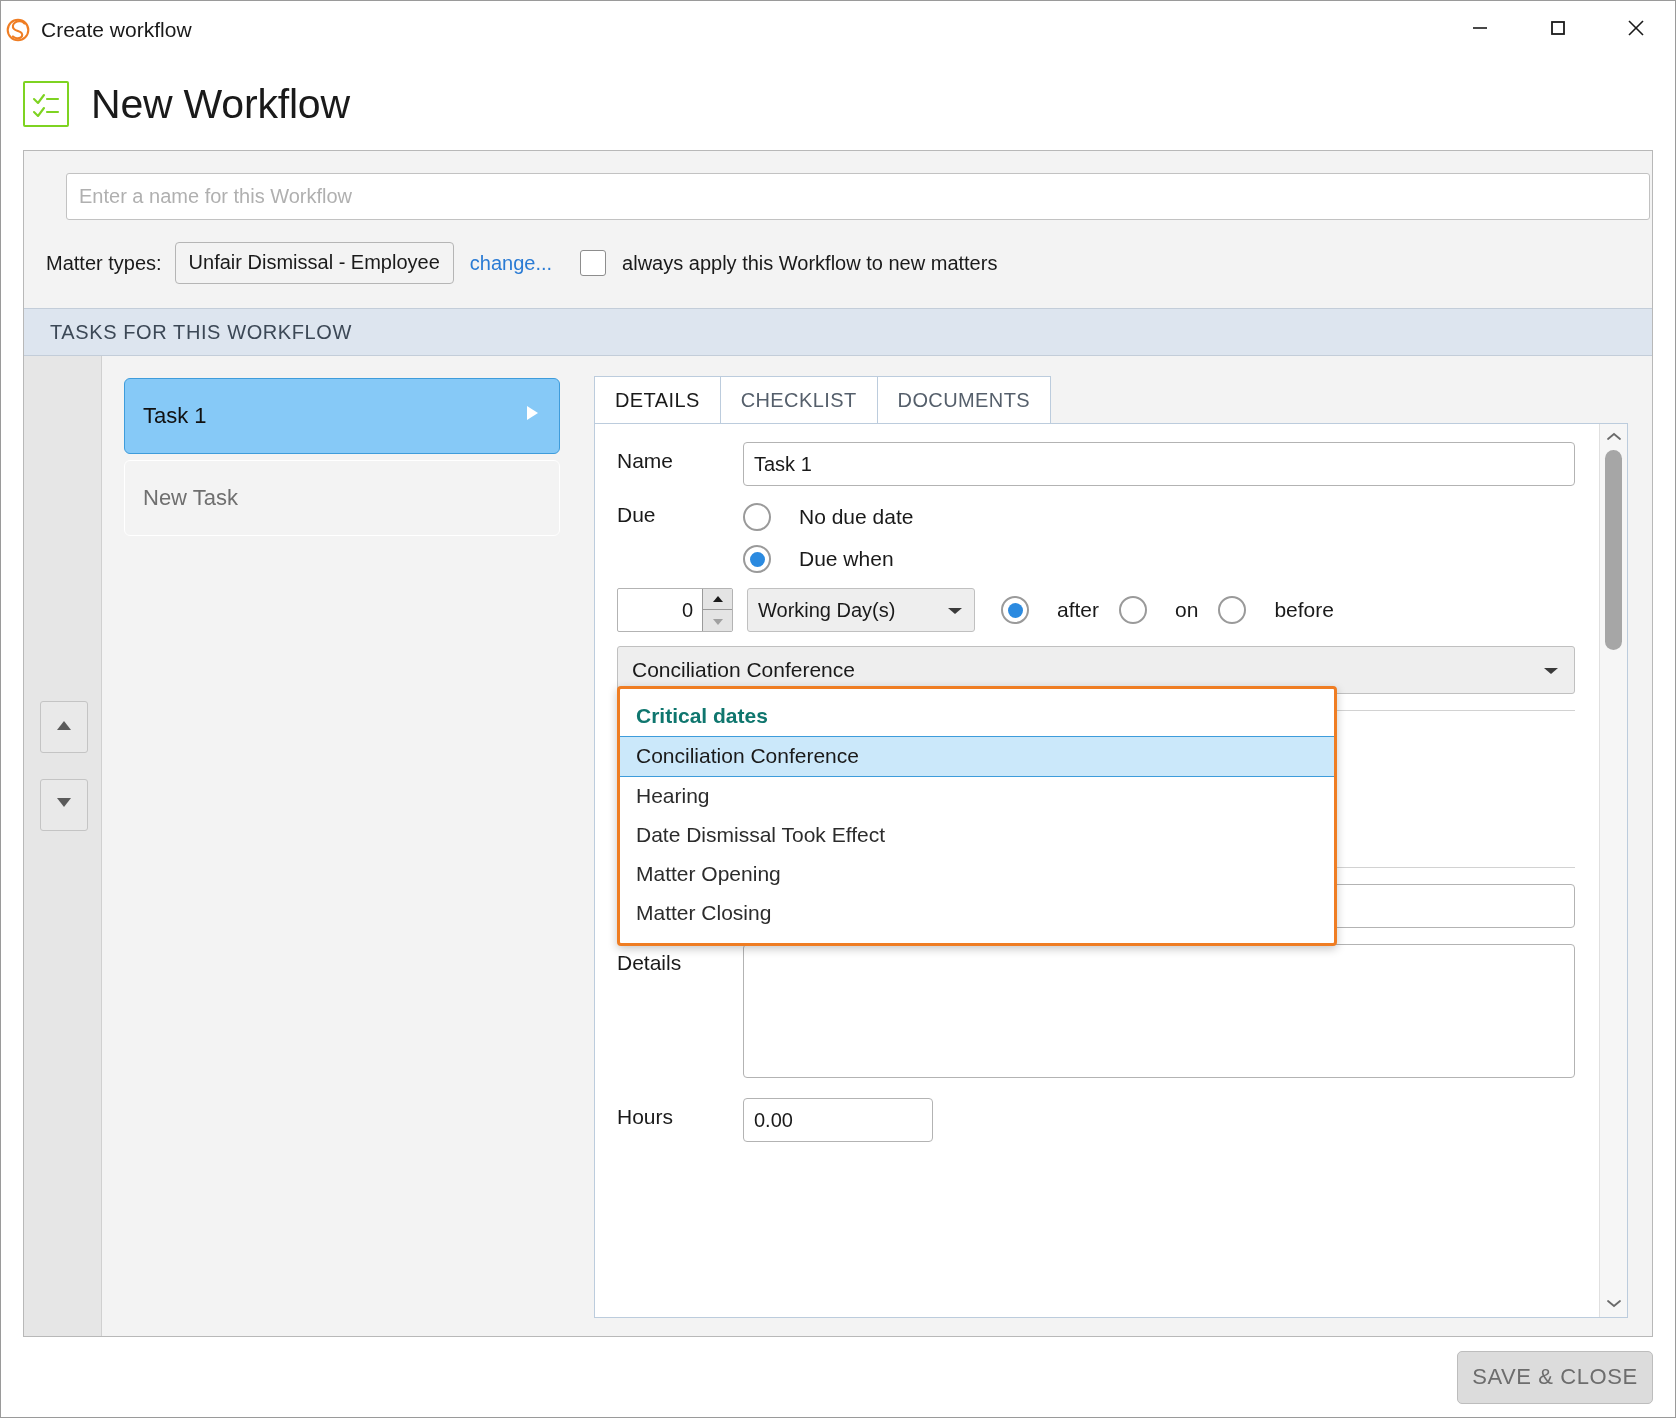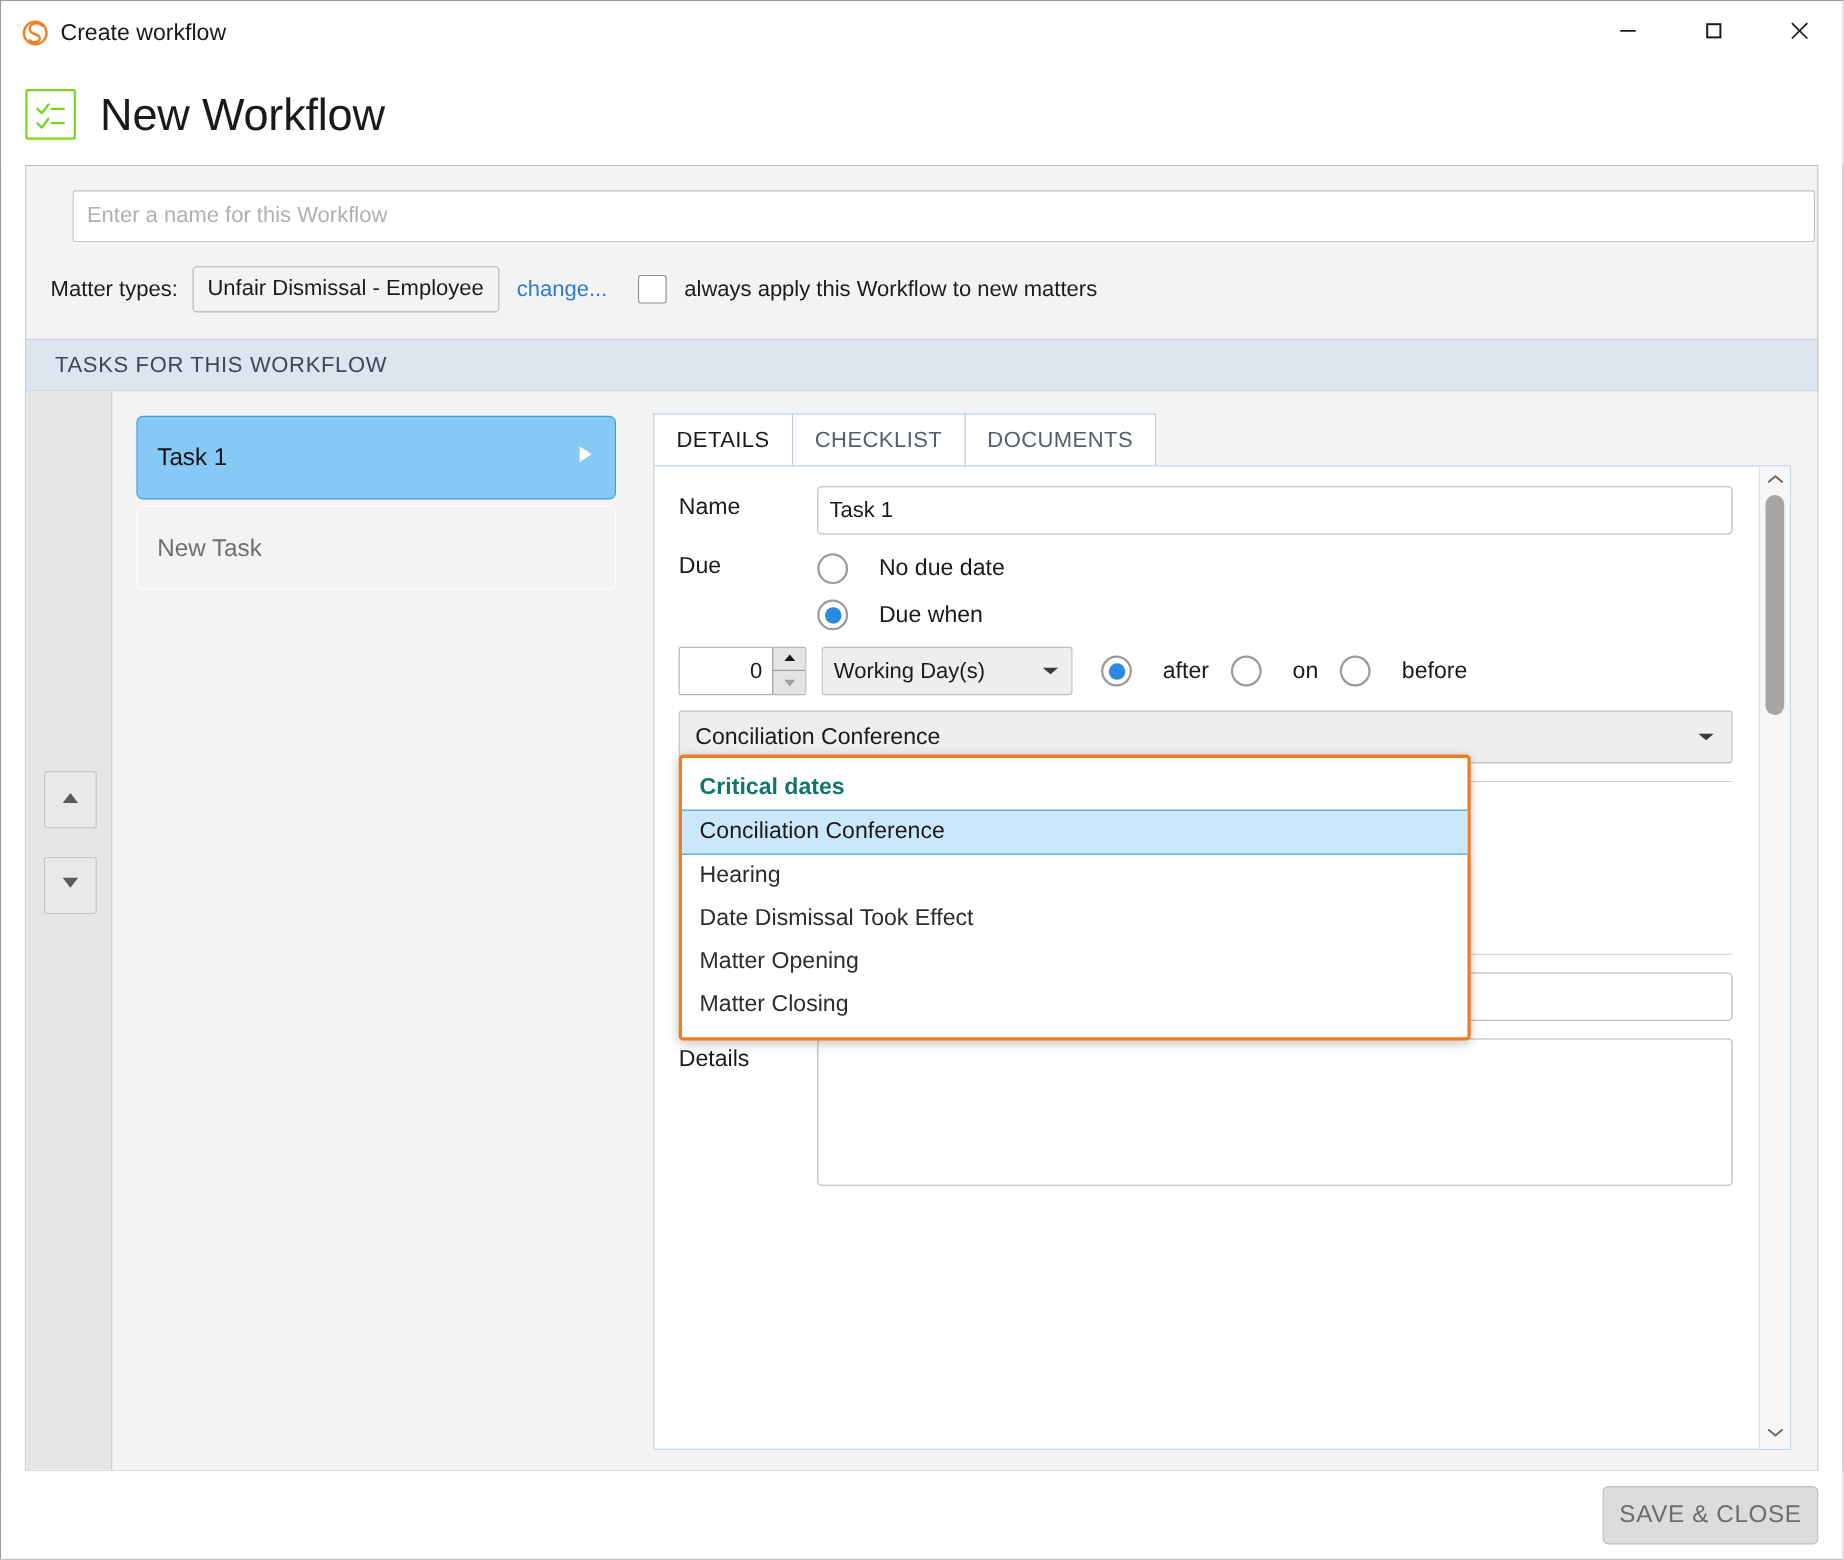--- a/index.html
+++ b/index.html
@@ -17,21 +17,21 @@
     background: #ffffff;
     border: 1px solid #9a9a9a;
     display: flex; flex-direction: column;
   }
 
   
   .titlebar {
     height: 57px; flex: 0 0 57px;
     display: flex; align-items: center;
     background: #ffffff;
-    padding-left: 16px;
+    padding-left: 2px;
   }
   .app-logo { width: 30px; height: 30px; flex: 0 0 30px; }
   .titlebar-text {
     font-size: 21px; color: #1a1a1a; margin-left: 8px;
     white-space: nowrap;
   }
   .win-controls { margin-left: auto; display: flex; height: 100%; }
   .win-btn {
     width: 78px; height: 100%;
     display: flex; align-items: center; justify-content: center;
@@ -548,20 +548,26 @@
               </div>
             </div>
 
             <div class="frow" style="margin-top:16px;">
               <div class="flabel">Details</div>
               <div class="fctl">
                 <textarea class="textarea" style=""></textarea>
               </div>
             </div>
 
+            <div class="frow" style="margin-top:16px;">
+              <div class="flabel">Hours</div>
+              <div class="fctl">
+                <input class="txt-input small" type="text" value="0.00" style="">
+              </div>
+            </div>
 
             <div class="dropdown">
               <div class="dd-group">Critical dates</div>
               <div class="dd-item selected">Conciliation Conference</div>
               <div class="dd-item">Hearing</div>
               <div class="dd-item">Date Dismissal Took Effect</div>
               <div class="dd-item">Matter Opening</div>
               <div class="dd-item">Matter Closing</div>
             </div>
 

